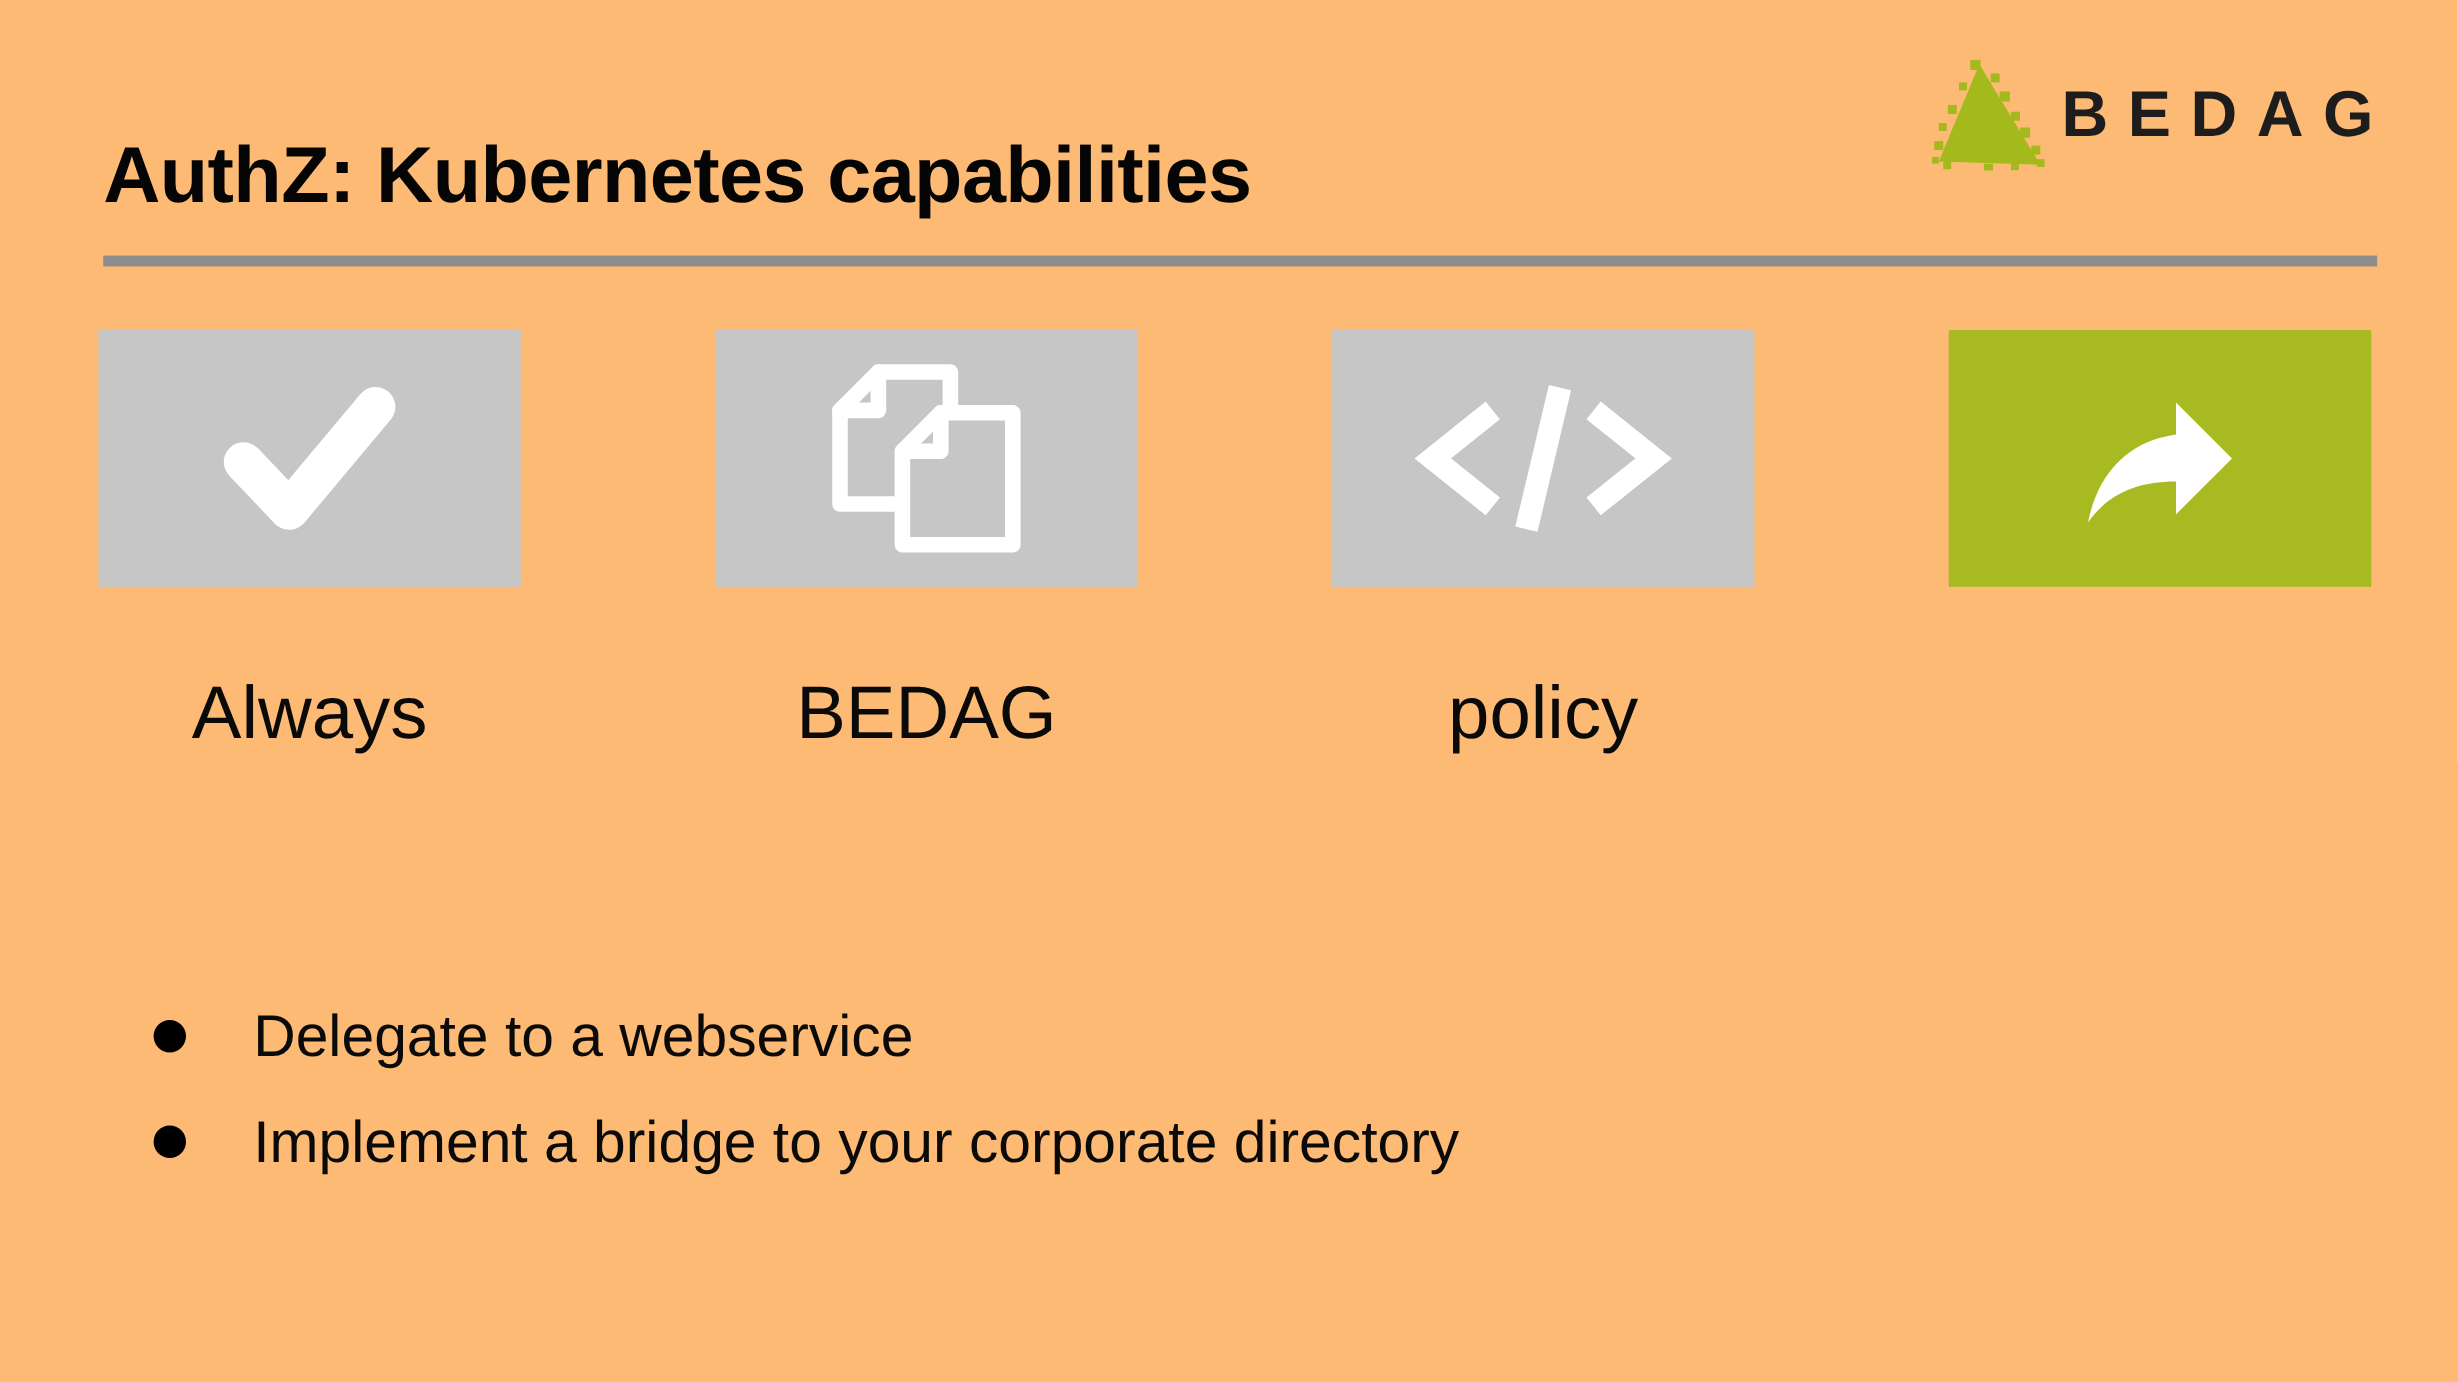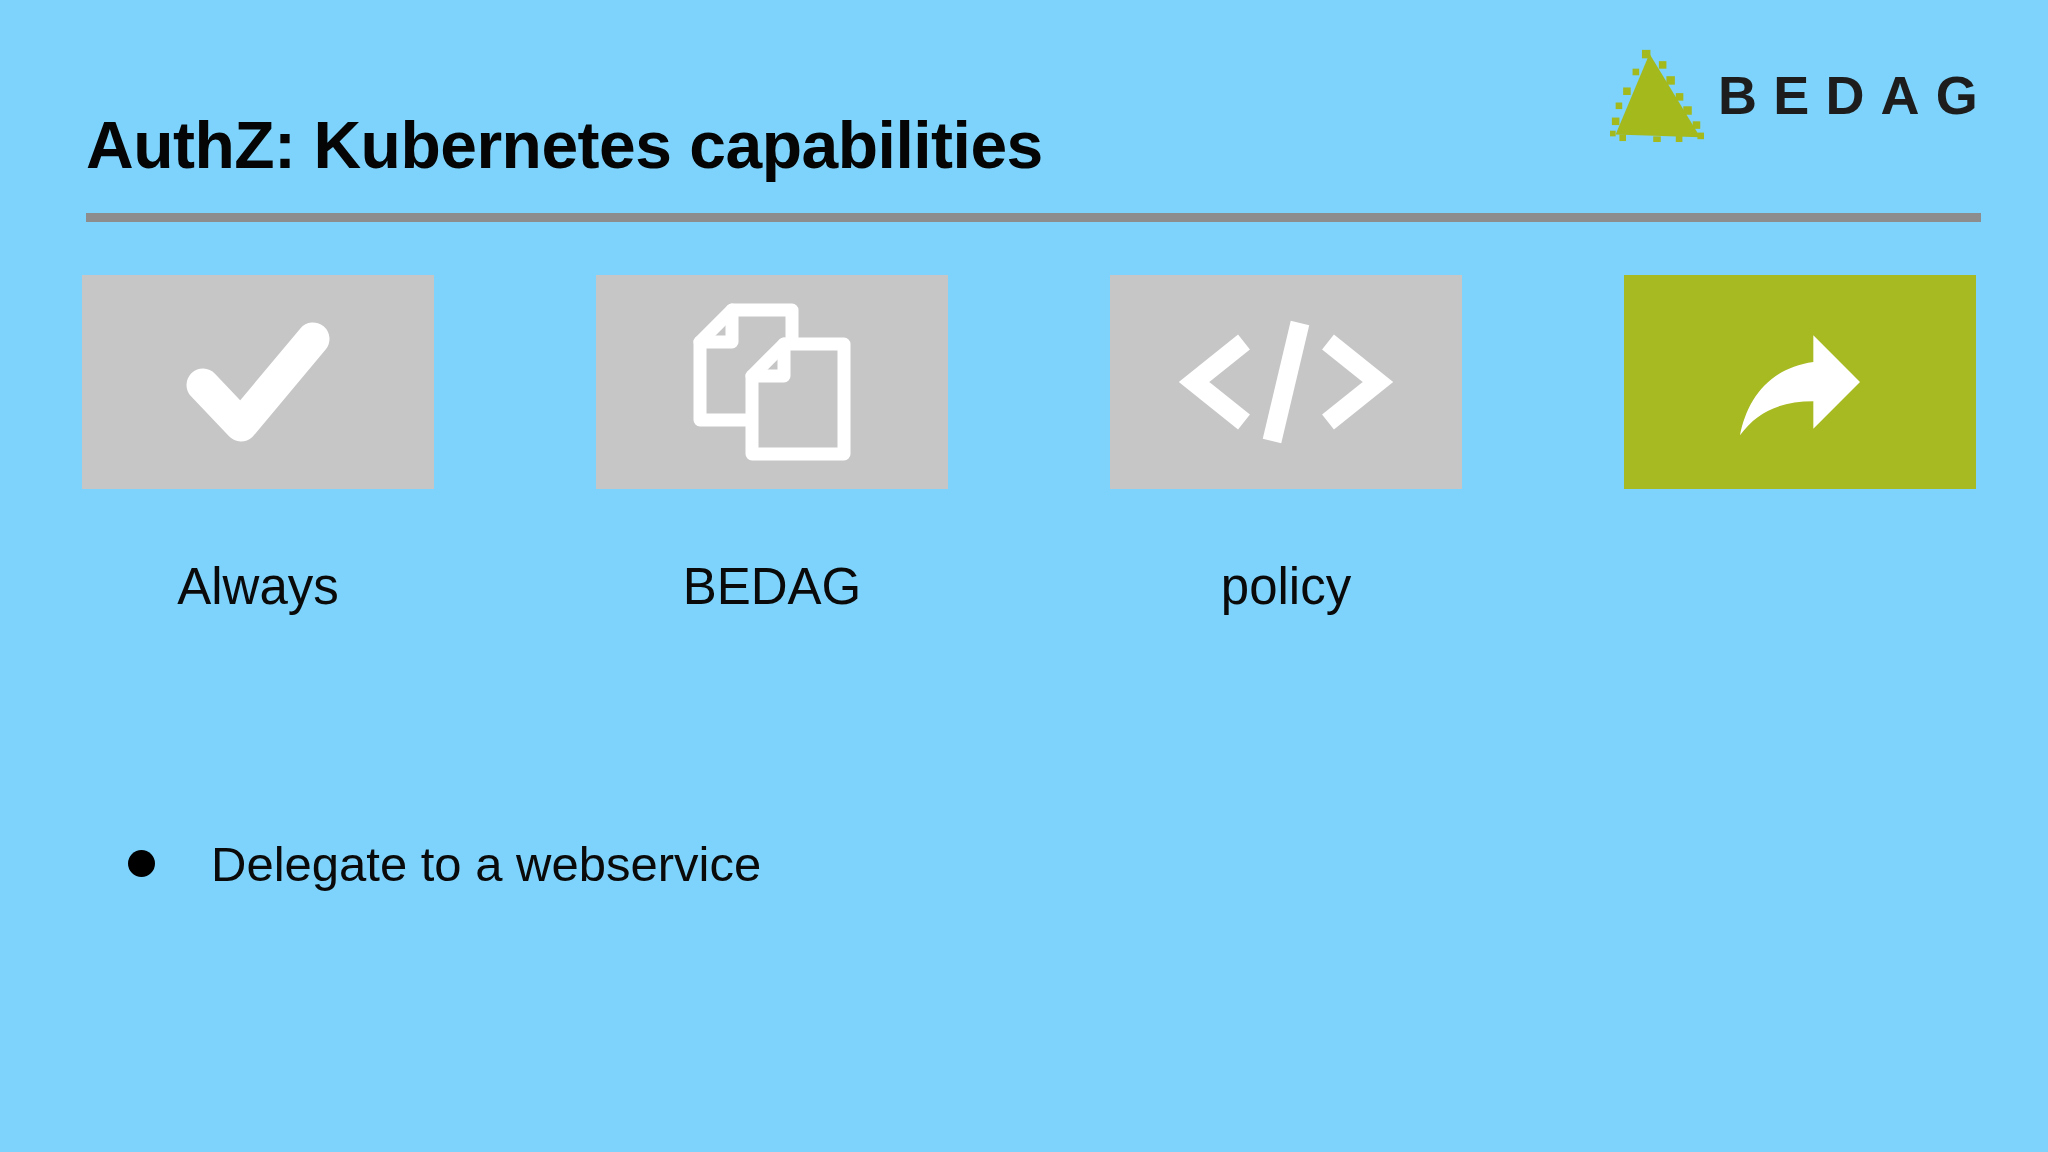--- a/index.html
+++ b/index.html
@@ -1,19 +1,19 @@
 <!DOCTYPE html>
 <html><head>
 <meta charset="utf-8">
 <style>
   html,body{margin:0;padding:0;background:#e9e9e9;}
   .slide{
     position:relative;
     width:2048px;height:1152px;
-    background:#7dd3fc;
+    background:#fdba74;
     overflow:hidden;
     font-family:"Liberation Sans", sans-serif;
     color:#0a0a0a;
   }
   
   .title{
     position:absolute;left:86px;top:112px;
     font-size:66px;font-weight:bold;line-height:1;
     letter-spacing:-0.5px;color:#050505;margin:0;
   }
@@ -40,21 +40,21 @@
     width:352px;height:214px;
     display:flex;align-items:center;justify-content:center;
   }
   .label-row{
     position:absolute;left:82px;top:552px;
     display:flex;gap:162px;
   }
   .tile-label{
     width:352px;
     text-align:center;
-    font-size:51px;line-height:1.38;
+    font-size:62px;line-height:1.38;
     white-space:pre-line;
   }
   
   .bullets{
     position:absolute;left:128px;top:820px;
     list-style:none;margin:0;padding:0;
   }
   .bullet-item{
     display:flex;align-items:flex-start;
     height:88px;
@@ -143,15 +143,19 @@
     <div class="tile-label">Always</div>
     <div class="tile-label">BEDAG</div>
     <div class="tile-label">policy</div>
   </div>
 
   <ul class="bullets">
     <li class="bullet-item">
       <span class="bullet-dot"></span>
       <span class="bullet-text">Delegate to a webservice</span>
     </li>
+    <li class="bullet-item">
+      <span class="bullet-dot"></span>
+      <span class="bullet-text">Implement a bridge to your corporate directory</span>
+    </li>
   </ul>
 
 </div>
 
 </body></html>

